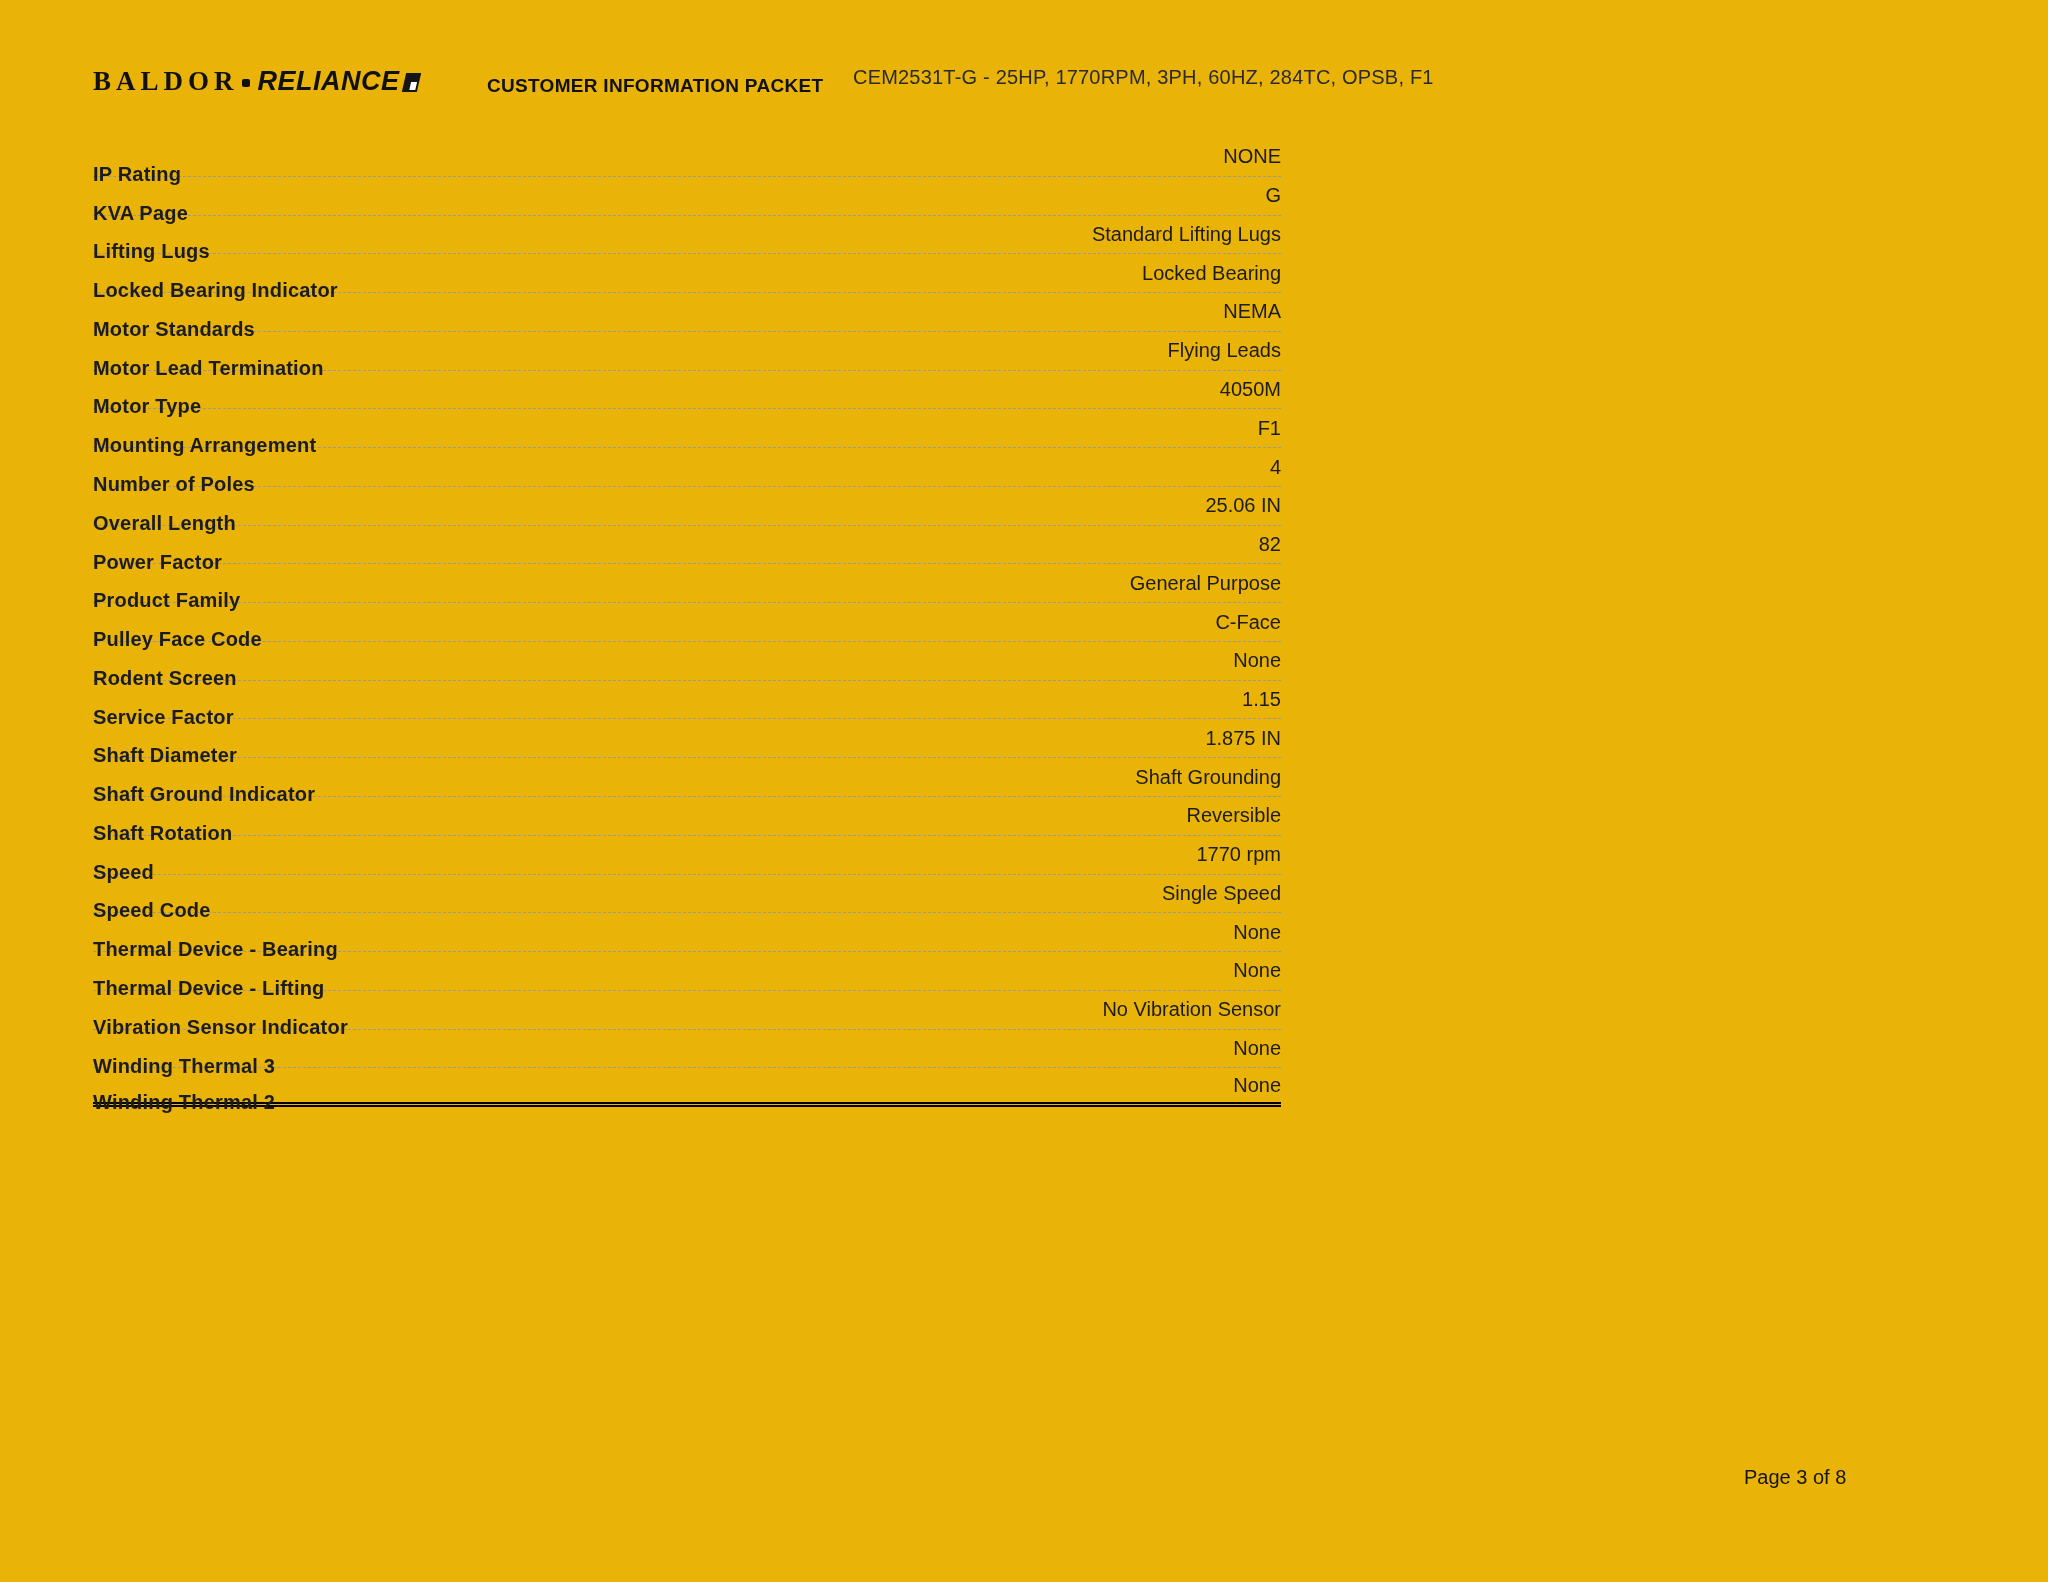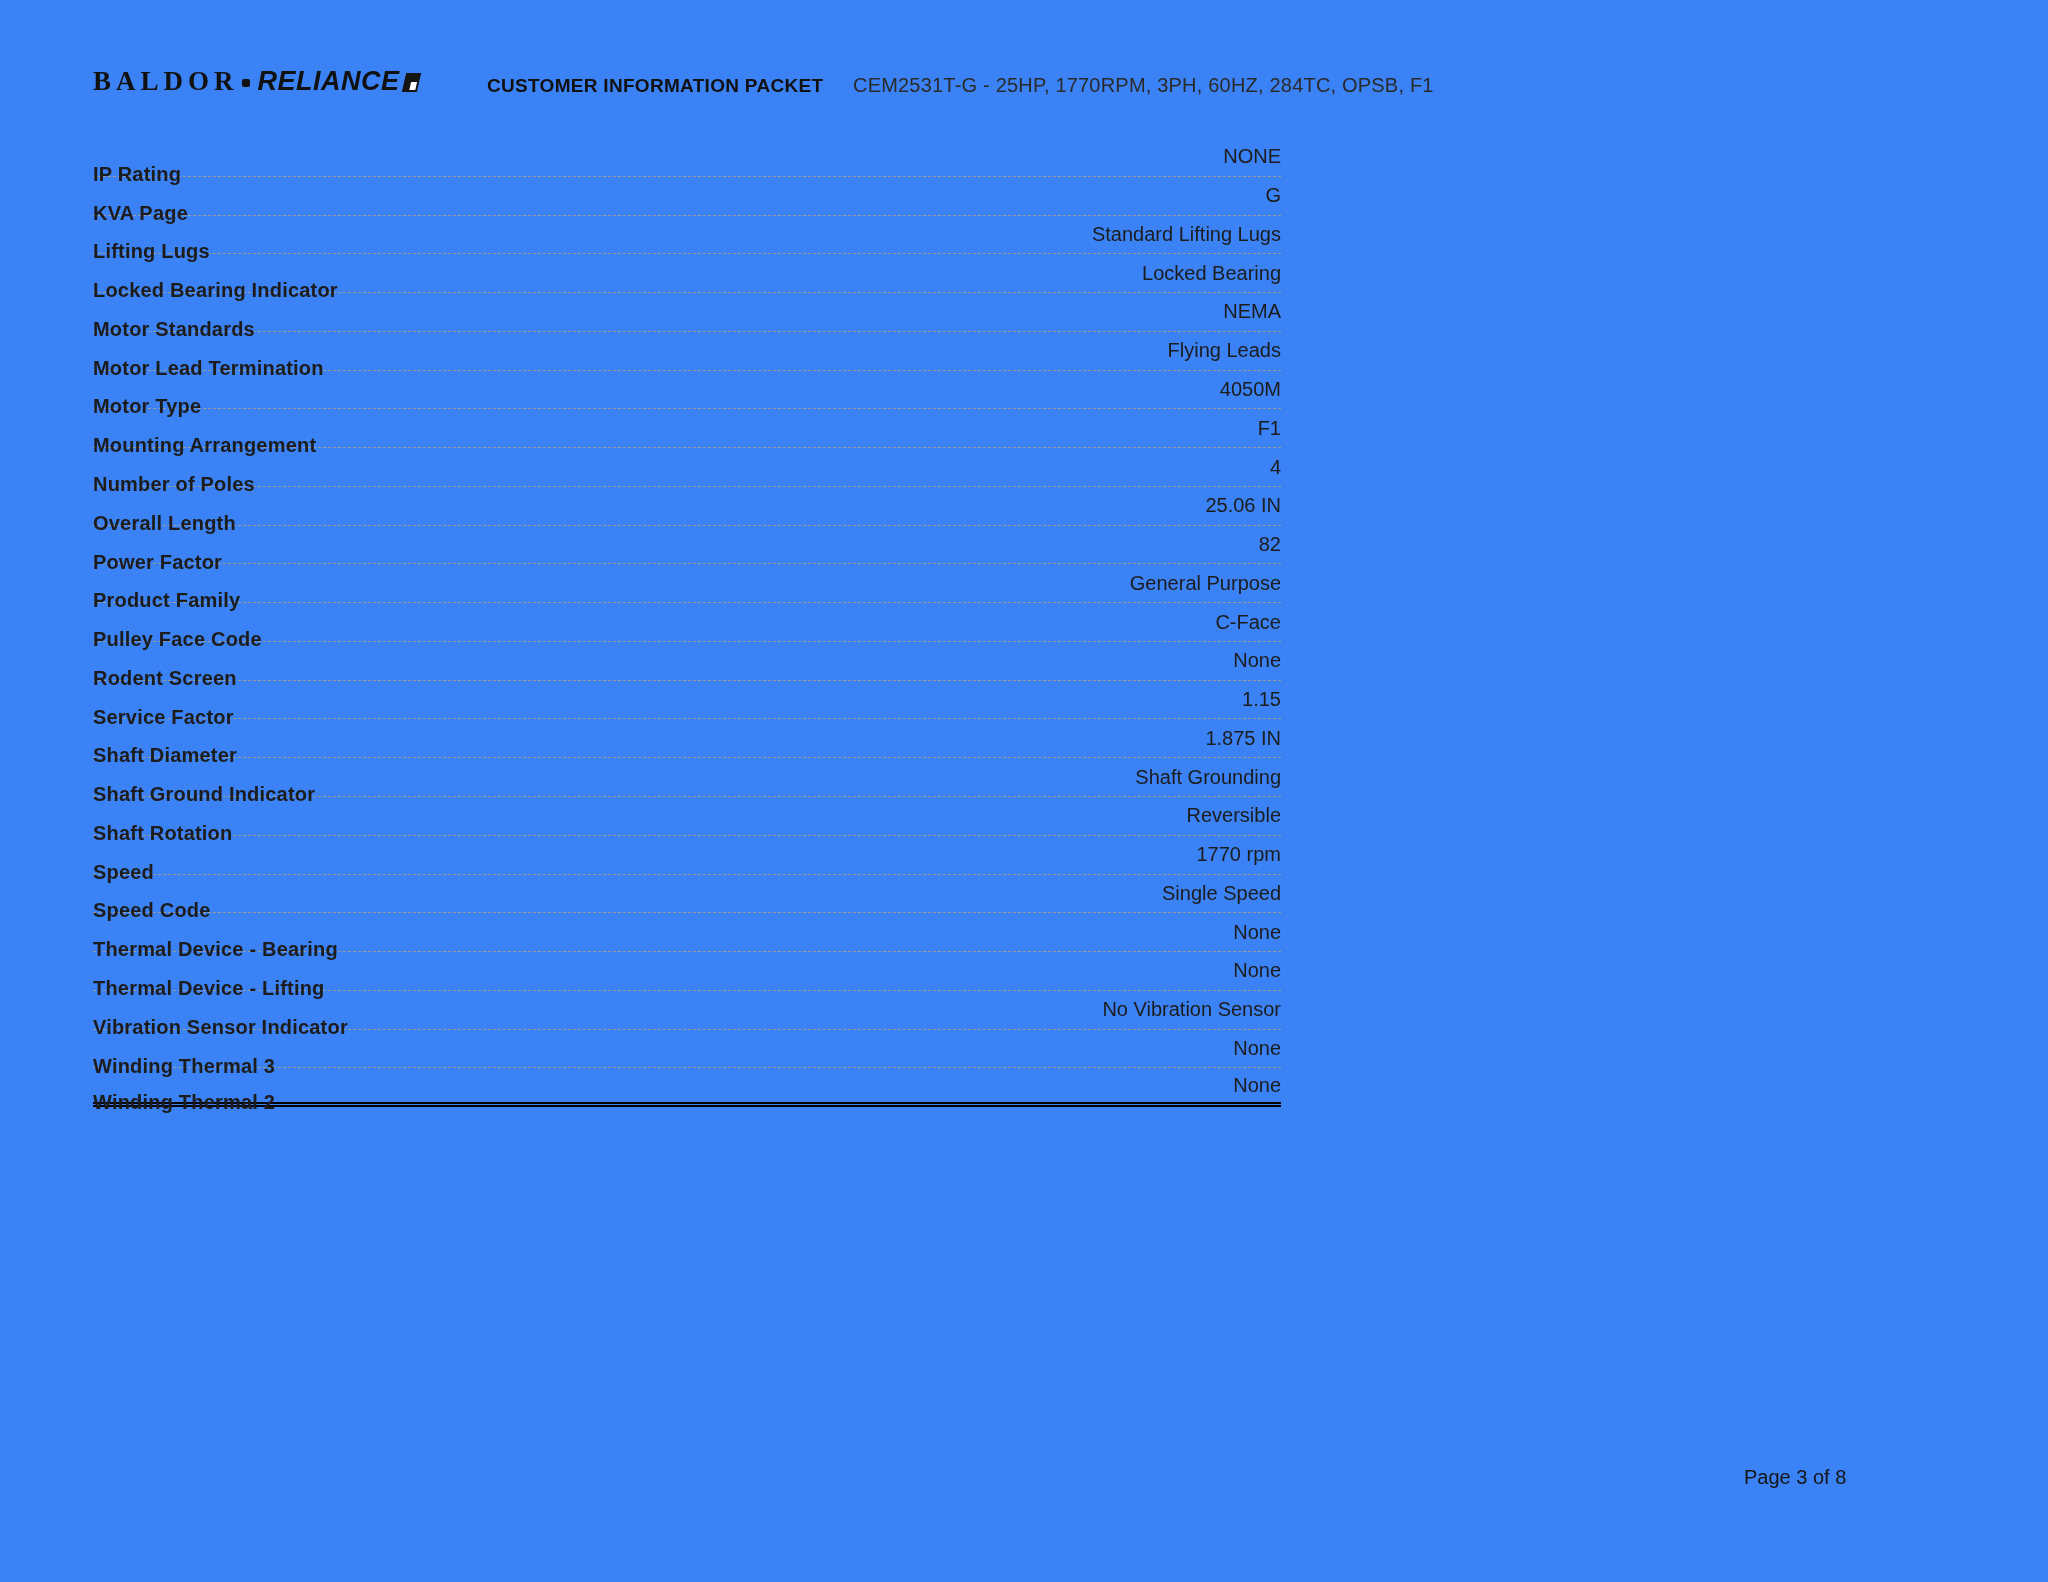--- a/index.html
+++ b/index.html
@@ -1,20 +1,20 @@
 <!DOCTYPE html>
 <html><head>
 <meta charset="utf-8">
 <style>
   html, body { margin: 0; padding: 0; background: #ffffff; }
   .page {
     position: relative;
     width: 2048px;
     height: 1582px;
-    background: #3b82f6;
+    background: #eab308;
     font-family: "Liberation Sans", "DejaVu Sans", sans-serif;
     color: #1c1c1c;
     overflow: hidden;
   }
 
   
   .header { position: absolute; left: 93px; top: 66px; width: 1500px; height: 34px; }
   .logo { position: absolute; left: 0; top: 2px; display: flex; align-items: center; }
   .logo-baldor {
     font-family: "Liberation Serif", "DejaVu Serif", serif;
@@ -35,21 +35,21 @@
   }
   .logo-mark-notch {
     position: absolute; right: 2px; bottom: 2px; width: 6px; height: 8px; background: #ffffff;
   }
   .doc-title {
     position: absolute; left: 394px; top: 9px;
     font-size: 19px; font-weight: 700; letter-spacing: 0.3px;
     white-space: nowrap; color: #111;
   }
   .product-line {
-    position: absolute; left: 760px; top: 8px;
+    position: absolute; left: 760px; top: 0;
     font-size: 20px; font-weight: 400; letter-spacing: 0.2px;
     white-space: nowrap; color: #2a2a2a;
   }
 
   
   .spec-table { position: absolute; left: 93px; top: 138px; width: 1188px; }
   .spec-row {
     box-sizing: border-box; height: 38.77px;
     display: flex; justify-content: space-between; align-items: center;
     border-bottom: 1px dashed #9a9a9a;

